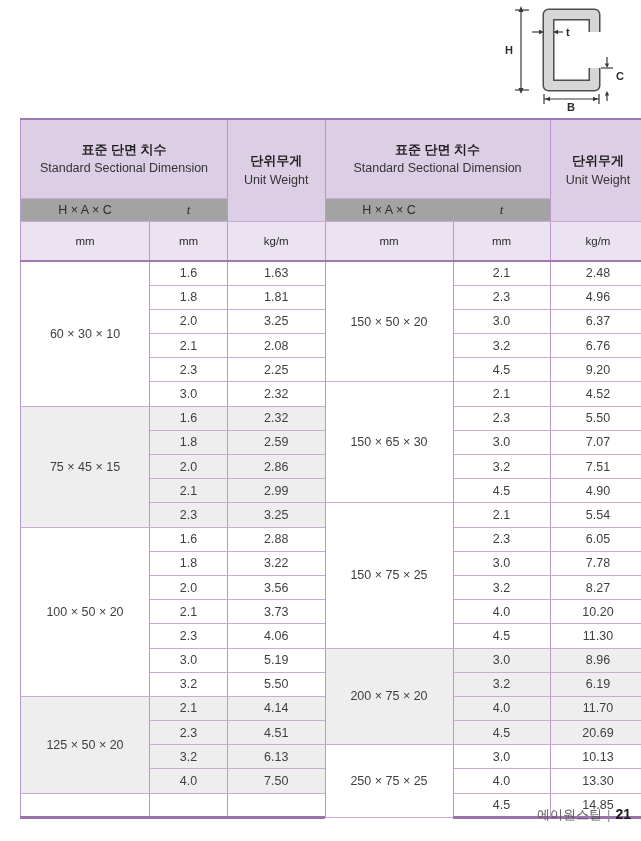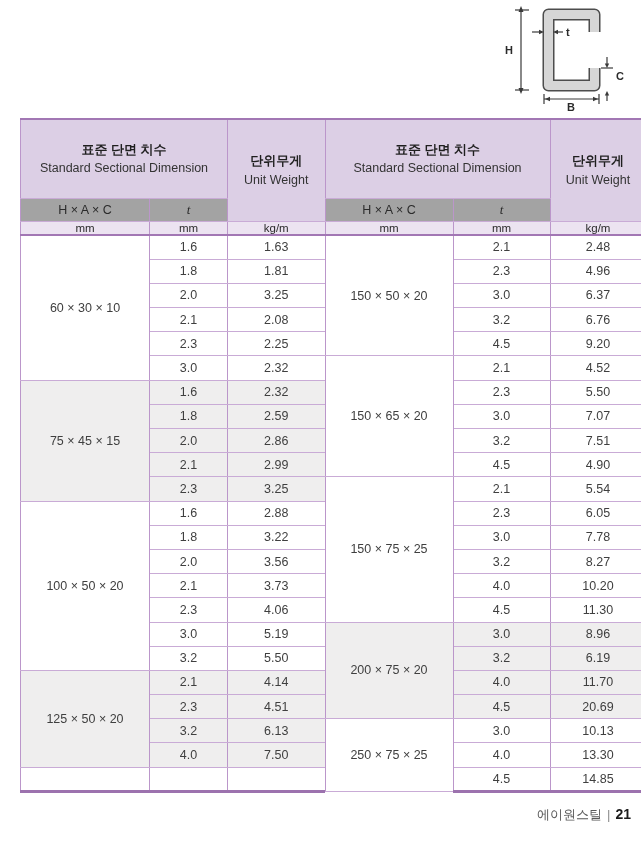--- a/index.html
+++ b/index.html
@@ -29,21 +29,21 @@
   thead th{color:#2b2b2b}
   .hdr-main{
     background:#dccfe5;height:79px;line-height:1.5;
     border-top:2px solid #a277b4;
   }
   .hdr-main .ko{font-weight:bold;font-size:13px;color:#1f1f1f}
   .hdr-main .en{font-size:12.5px;color:#333}
   .hdr-sub{background:#a3a3a3;height:23px;font-size:12.5px;color:#2b2b2b}
   .hdr-sub.titalic{font-style:italic;font-family:"Liberation Serif",serif;font-size:13px}
   .hdr-unit{
-    background:#ece3f1;height:14px;font-size:11.5px;color:#2b2b2b;
+    background:#ece3f1;height:40px;font-size:11.5px;color:#2b2b2b;
     border-bottom:2px solid #a277b4;
   }
 
   tbody td{height:24.2px;background:#ffffff;color:#3f3f3f}
   tbody td.shaded{background:#efeeee}
   tbody tr.group-start td{border-top-color:#b184c3}
   tbody tr:last-child td{border-bottom:3px solid #9c72ae}
 
   .tbl-left .no-r{border-right:none}
 
@@ -272,21 +272,21 @@
         </tr>
         <tr>
           <td class="">3.2</td>
           <td class="">6.76</td>
         </tr>
         <tr>
           <td class="">4.5</td>
           <td class="">9.20</td>
         </tr>
         <tr class="group-start">
-          <td rowspan="5" class="">150 × 65 × 20</td>
+          <td rowspan="5" class="">150 × 65 × 30</td>
           <td class="">2.1</td>
           <td class="">4.52</td>
         </tr>
         <tr>
           <td class="">2.3</td>
           <td class="">5.50</td>
         </tr>
         <tr>
           <td class="">3.0</td>
           <td class="">7.07</td>

